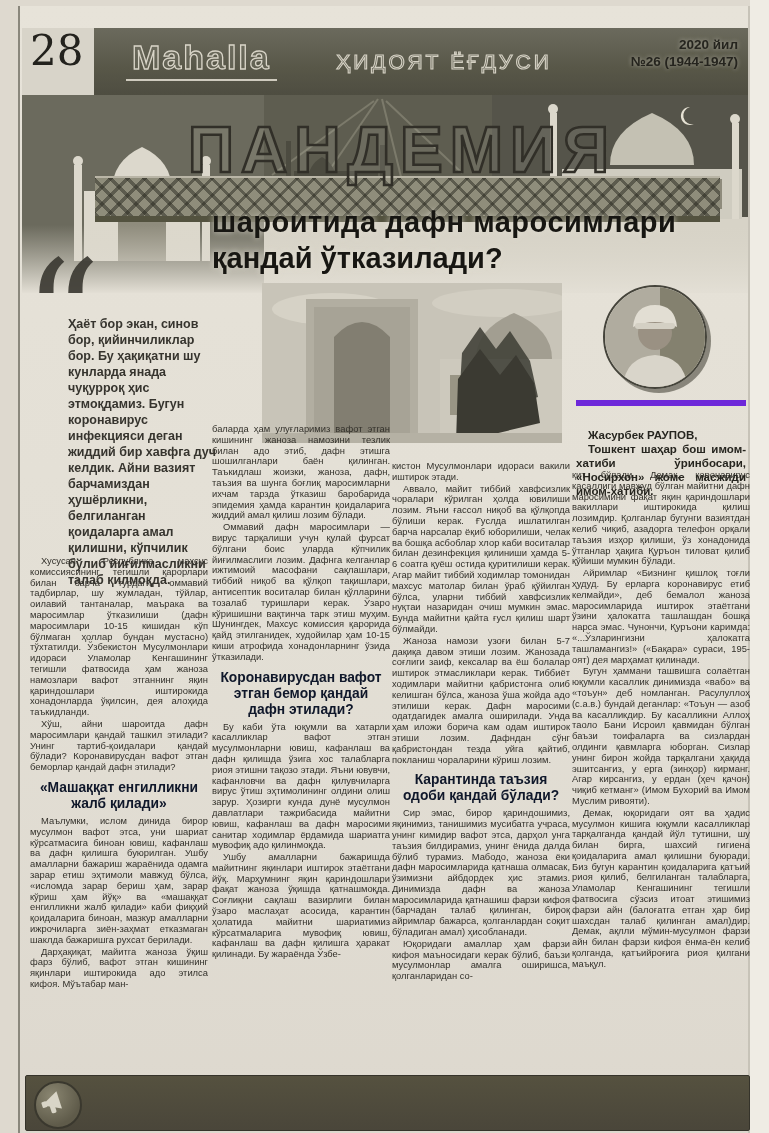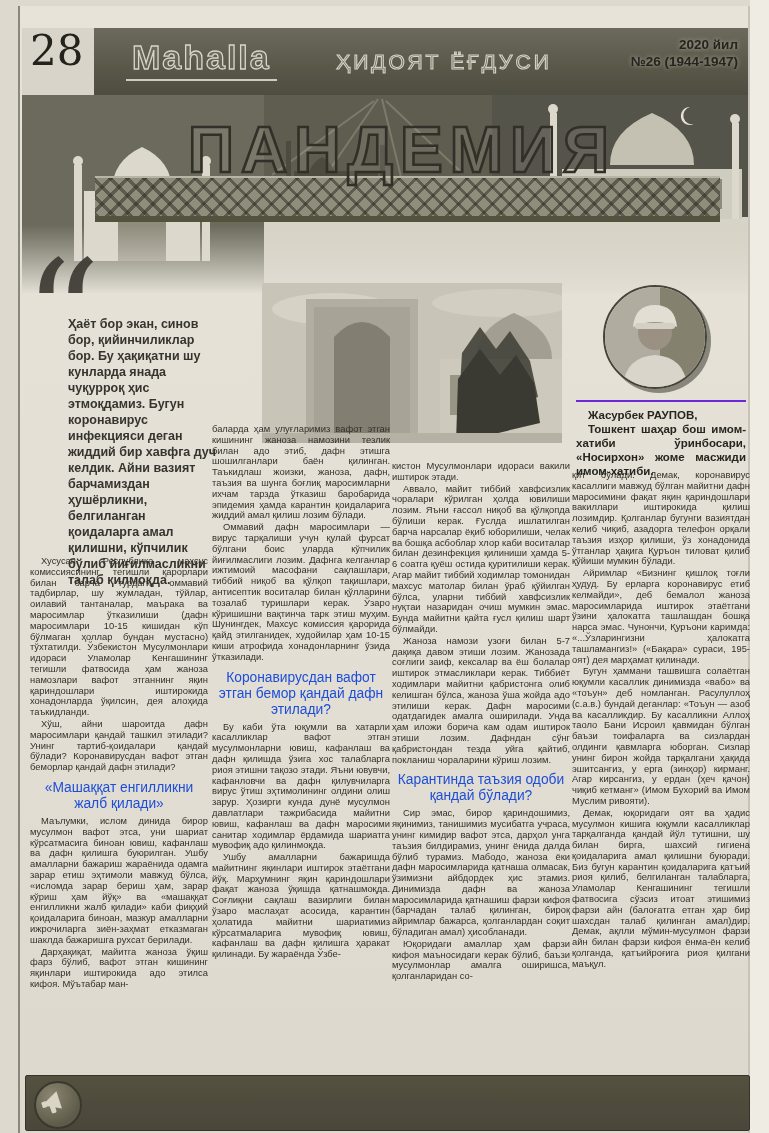--- a/index.html
+++ b/index.html
@@ -53,32 +53,32 @@
       font-size:12.5px;font-weight:700;line-height:16px;color:#36342e;}
 
   
   .photo-mid{position:absolute;left:262px;top:283px;width:300px;height:160px;z-index:0;}
 
   
   .portrait{position:absolute;left:603px;top:285px;width:106px;height:106px;z-index:3;}
   .portrait .ring{position:absolute;left:0;top:0;width:100px;height:100px;border-radius:50%;
       overflow:hidden;border:2px solid #45443b;box-shadow:4px 4px 0 rgba(60,58,48,.55);}
   .author{position:absolute;left:576px;top:400px;width:170px;z-index:3;
-      border-top:2px solid #6d28d9;padding-top:6px;
+      border-top:6px solid #6d28d9;padding-top:22px;
       font-size:11.5px;font-weight:700;line-height:14px;color:#26251f;}
   .author .nm{text-indent:12px;}
   .author .tt{text-indent:12px;text-align:justify;}
 
   
   .col{position:absolute;width:178px;text-align:justify;overflow:hidden;
        font-size:9.4px;line-height:10.8px;color:#33312b;}
   .col p{margin:0 0 1px 0;text-indent:11px;}
   .col p.cont{text-indent:0;}
   .col h3{margin:7px 2px 4px 2px;text-align:center;font-size:13.8px;line-height:16px;
-          color:#1d4ed8;font-weight:400;text-indent:0;}
+          color:#0f172a;font-weight:700;text-indent:0;}
   #col1{left:30px;top:556px;height:514px;}
   #col2{left:212px;top:424px;height:648px;}
   #col3{left:392px;top:420px;height:652px;margin-top:41px;}
   #col4{left:572px;top:470px;height:600px;}
 
   
   .banner{position:absolute;left:25px;top:1075px;width:723px;height:54px;
       background:linear-gradient(180deg,#55513f 0%,#4a463a 100%);
       border:1px solid #35332a;border-radius:2px;z-index:6;}
   .banner-icon{position:absolute;left:8px;top:5px;width:44px;height:44px;border-radius:50%;
@@ -152,20 +152,24 @@
       <path d="M300 62 q14 8 14 24 l-28 0 q0 -16 14 -24z"></path>
       <rect x="272" y="76" width="84" height="10"></rect>
       <rect x="264" y="46" width="5" height="40"></rect>
         <rect x="358" y="50" width="5" height="36"></rect>
     </g>
     <rect x="0" y="130" width="726" height="68" fill="url(#fade)"></rect>
   </svg>
 
   <div class="ornament"></div>
   <div class="pandemic">ПАНДЕМИЯ</div>
+  <div class="headline-sub">
+    <div class="l1">шароитида дафн маросимлари</div>
+    <div class="l2">қандай ўтказилади?</div>
+  </div>
 
   <div class="quote-glyph">“</div>
   <div class="lede">Ҳаёт бор экан, синов бор, қийинчиликлар бор. Бу ҳақиқатни шу кунларда янада чуқурроқ ҳис этмоқдамиз. Бугун коронавирус инфекцияси деган жиддий бир хавфга дуч келдик. Айни вазият барчамиздан ҳушёрликни, белгиланган қоидаларга амал қилишни, кўпчилик бўлиб йиғилмасликни талаб қилмоқда.</div>
 
   <svg class="photo-mid" viewBox="0 0 300 160">
     <rect width="300" height="160" fill="#c8c4b8"></rect>
     <ellipse cx="70" cy="26" rx="60" ry="16" fill="#d6d2c6"></ellipse>
     <ellipse cx="240" cy="20" rx="70" ry="14" fill="#d2cec2"></ellipse>
     <rect x="44" y="16" width="112" height="144" fill="#b2ae a1"></rect>
     <rect x="44" y="16" width="112" height="144" fill="#b2aea1"></rect>

